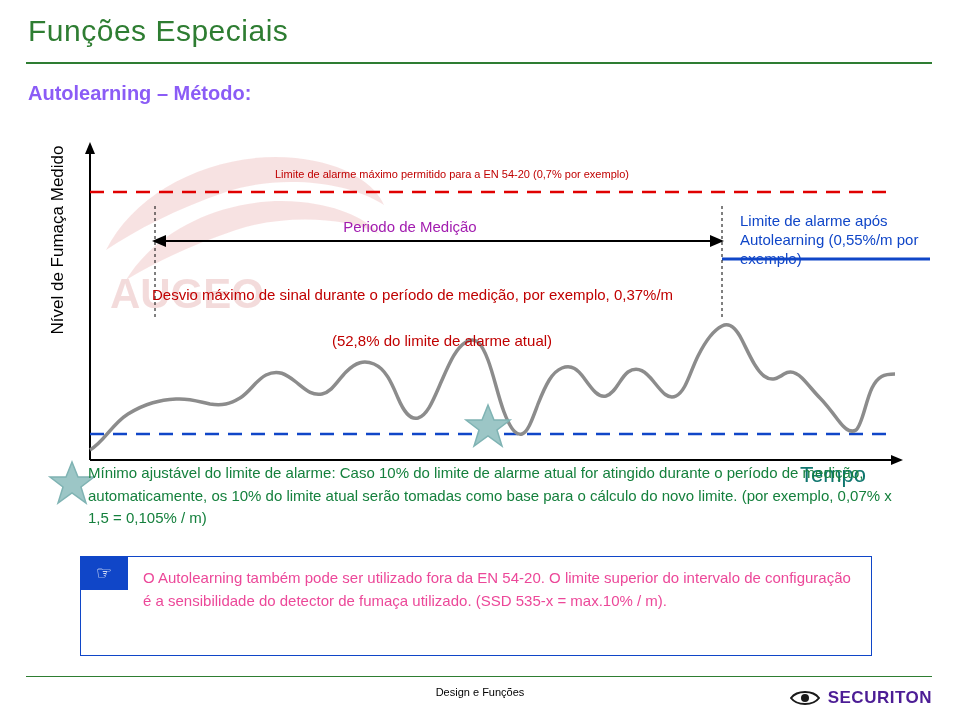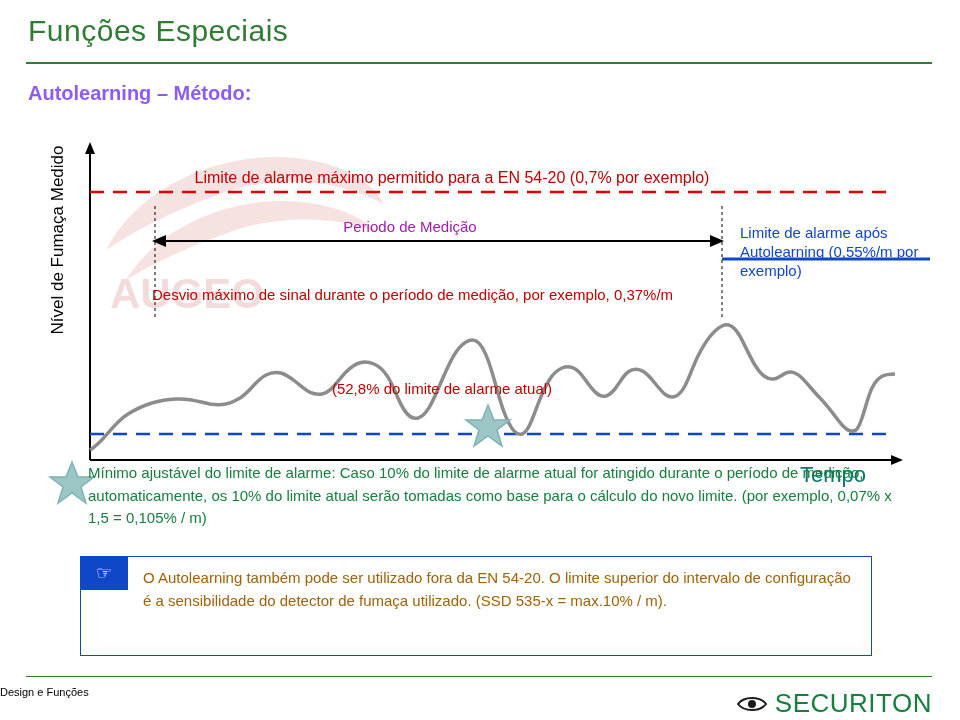--- a/index.html
+++ b/index.html
@@ -42,55 +42,55 @@
   .axis-label-x{
     position:absolute;left:800px;top:462px;font-size:22px;color:#0f766e;
   }
 
   
   .ann{position:absolute;font-size:14px;line-height:1.25;}
   .ann-red{color:#c00000;}
   .ann-blue{color:#1046c8;}
   .ann-black{color:#000000;}
 
-  .t-max-alarm{left:142px;top:168px;width:620px;text-align:center;font-size:16px;}
+  .t-max-alarm{left:142px;top:168px;width:620px;text-align:center;font-size:11px;}
   .t-periodo{left:290px;top:218px;width:240px;text-align:center;font-size:15px;color:#a21caf;}
   .t-desvio{left:152px;top:286px;width:580px;text-align:left;font-size:15px;}
-  .t-percent{left:252px;top:332px;width:380px;text-align:center;font-size:15px;margin-top:48px;}
-  .t-right{left:740px;top:212px;width:210px;font-size:15px;margin-top:12px;}
+  .t-percent{left:252px;top:332px;width:380px;text-align:center;font-size:15px;}
+  .t-right{left:740px;top:212px;width:210px;font-size:15px;}
   .t-right2{left:740px;top:296px;width:210px;font-size:15px;}
 
   .t-bottom{left:88px;top:462px;width:820px;font-size:15px;color:#15803d;line-height:1.5;}
 
   
   .notebox{
     position:absolute;left:80px;top:556px;width:790px;height:98px;
     border:1.5px solid #1046c8;background:#ffffff;
   }
   .note-icon{
     position:absolute;left:-1px;top:-1px;width:46px;height:32px;
     background:#1046c8;border:1px solid #1046c8;
     display:flex;align-items:center;justify-content:center;
     color:#ffffff;font-size:18px;
   }
   .note-text{
     position:absolute;left:62px;top:10px;width:712px;
-    font-size:15px;color:#a16207;line-height:1.5;
+    font-size:15px;color:#ec4899;line-height:1.5;
   }
 
   
   .footer-rule{position:absolute;left:26px;top:676px;width:906px;height:1px;background:#2e7d32;}
   .footer-text{
-    position:absolute;left:0;top:686px;width:960px;
+    position:absolute;left:0;top:686px;width:960px;text-align:center;
     font-size:11px;color:#000;
   }
   .brand{
     position:absolute;right:28px;top:688px;display:flex;align-items:center;gap:8px;
   }
-  .brand-name{font-size:26px;font-weight:normal;color:#15803d;letter-spacing:.5px;}
+  .brand-name{font-size:17px;font-weight:bold;color:#4c1d95;letter-spacing:.5px;}
 </style>
 </head>
 <body>
 
 <div id="slide">
 
   <div class="title">Funções Especiais</div>
   <div class="title-rule"></div>
   <div class="subtitle">Autolearning – Método:</div>
 

